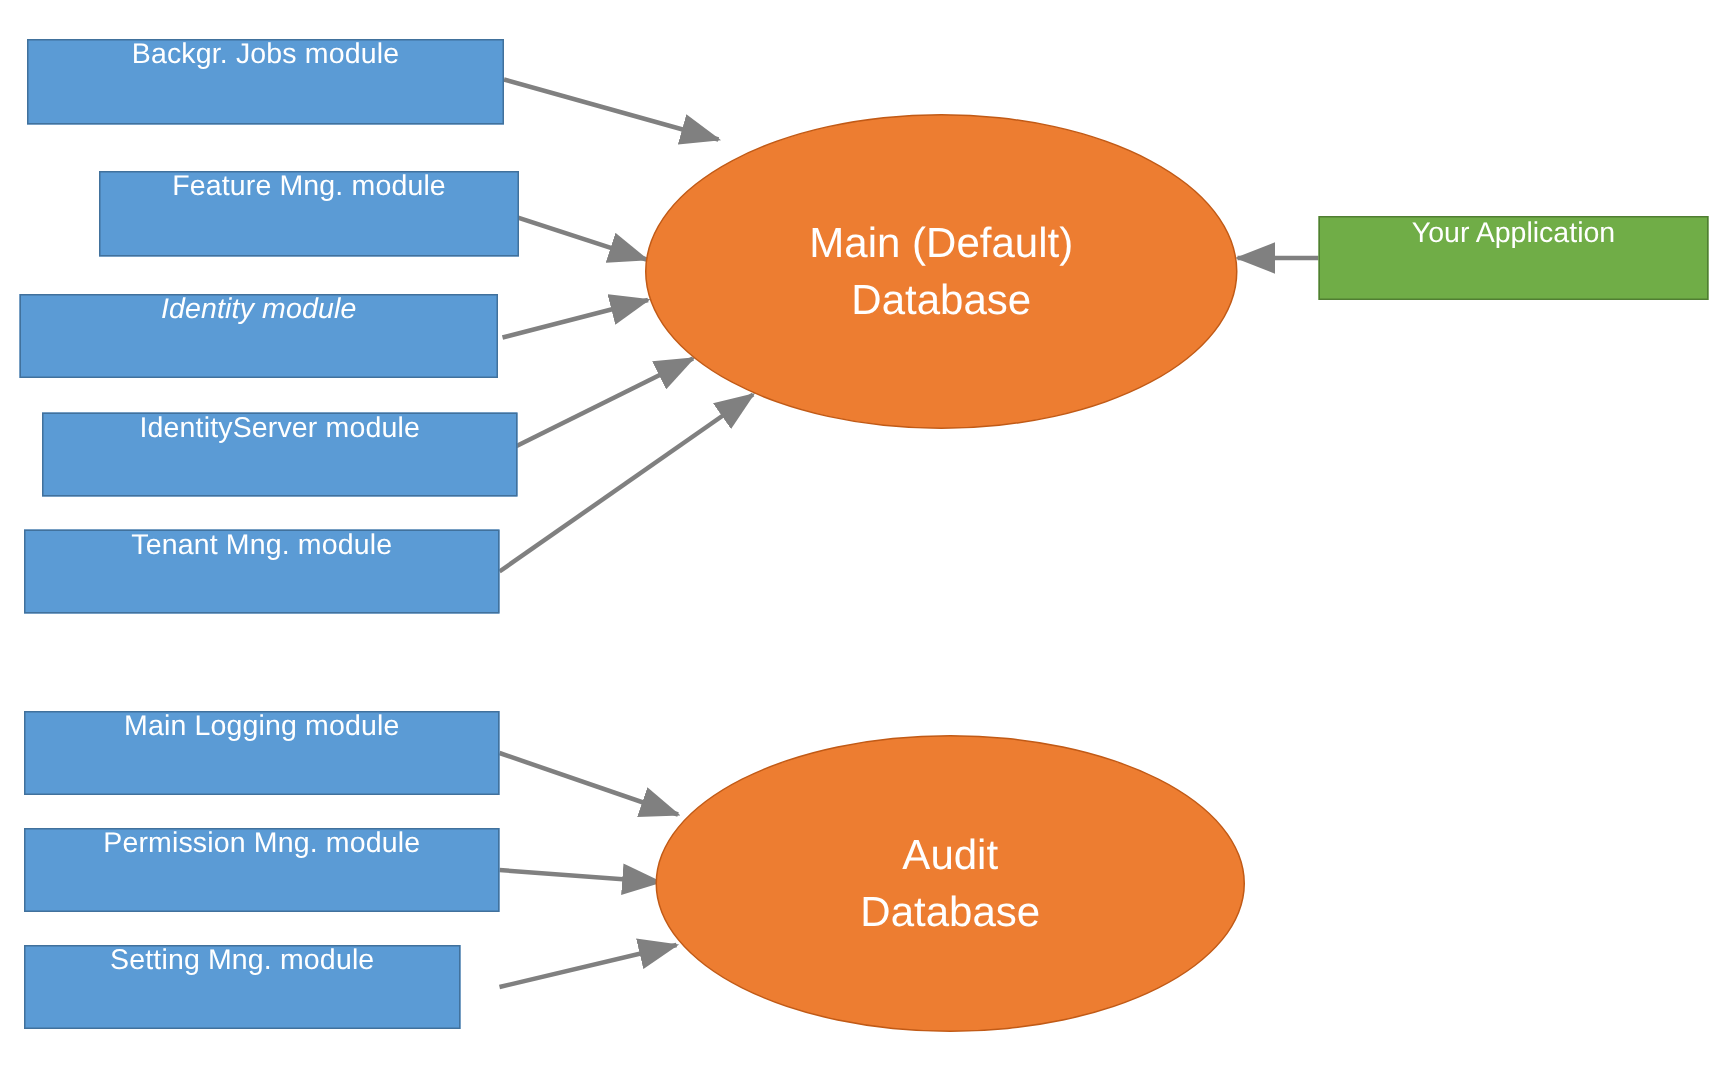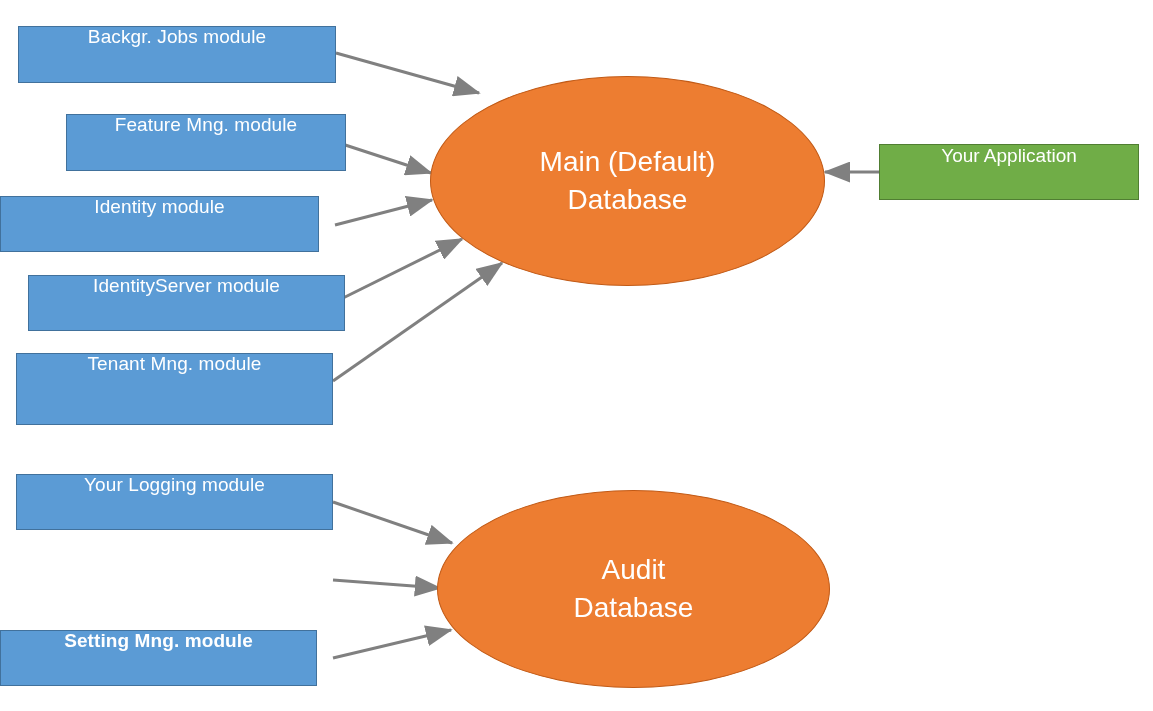--- a/index.html
+++ b/index.html
@@ -96,47 +96,50 @@
   </svg>
 
   <div class="module-box" style="left:18px; top:26px; width:318px; height:57px;">
     <span>Backgr. Jobs module</span>
   </div>
 
   <div class="module-box" style="left:18px; top:114px; width:280px; height:57px;margin-left:48px;">
     <span>Feature Mng. module</span>
   </div>
 
-  <div class="module-box" style="left:0; top:196px; width:319px; height:56px;">
+  <div class="module-box" style="left:13px; top:196px; width:319px; height:56px;font-style:italic;">
     <span>Identity module</span>
   </div>
 
   <div class="module-box" style="left:28px; top:275px; width:317px; height:56px;">
     <span>IdentityServer module</span>
   </div>
 
-  <div class="module-box" style="left:16px; top:353px; width:317px; height:72px;">
+  <div class="module-box" style="left:16px; top:353px; width:317px; height:56px;">
     <span>Tenant Mng. module</span>
   </div>
 
   <div class="db-ellipse" style="left:430px; top:76px; width:395px; height:210px;">
     <span class="db-line">Main (Default)</span>
     <span class="db-line">Database</span>
   </div>
 
   <div class="app-box" style="left:879px; top:144px; width:260px; height:56px;">
     <span>Your Application</span>
   </div>
 
   <div class="module-box" style="left:16px; top:474px; width:317px; height:56px;">
-    <span>Your Logging module</span>
+    <span>Main Logging module</span>
   </div>
 
+  <div class="module-box" style="left:16px; top:552px; width:317px; height:56px;">
+    <span>Permission Mng. module</span>
+  </div>
 
-  <div class="module-box" style="left:0; top:630px; width:317px; height:56px;font-weight:bold;">
+  <div class="module-box" style="left:16px; top:630px; width:291px; height:56px;">
     <span>Setting Mng. module</span>
   </div>
 
   <div class="db-ellipse" style="left:437px; top:490px; width:393px; height:198px;">
     <span class="db-line">Audit</span>
     <span class="db-line">Database</span>
   </div>
 
 </div>
 

